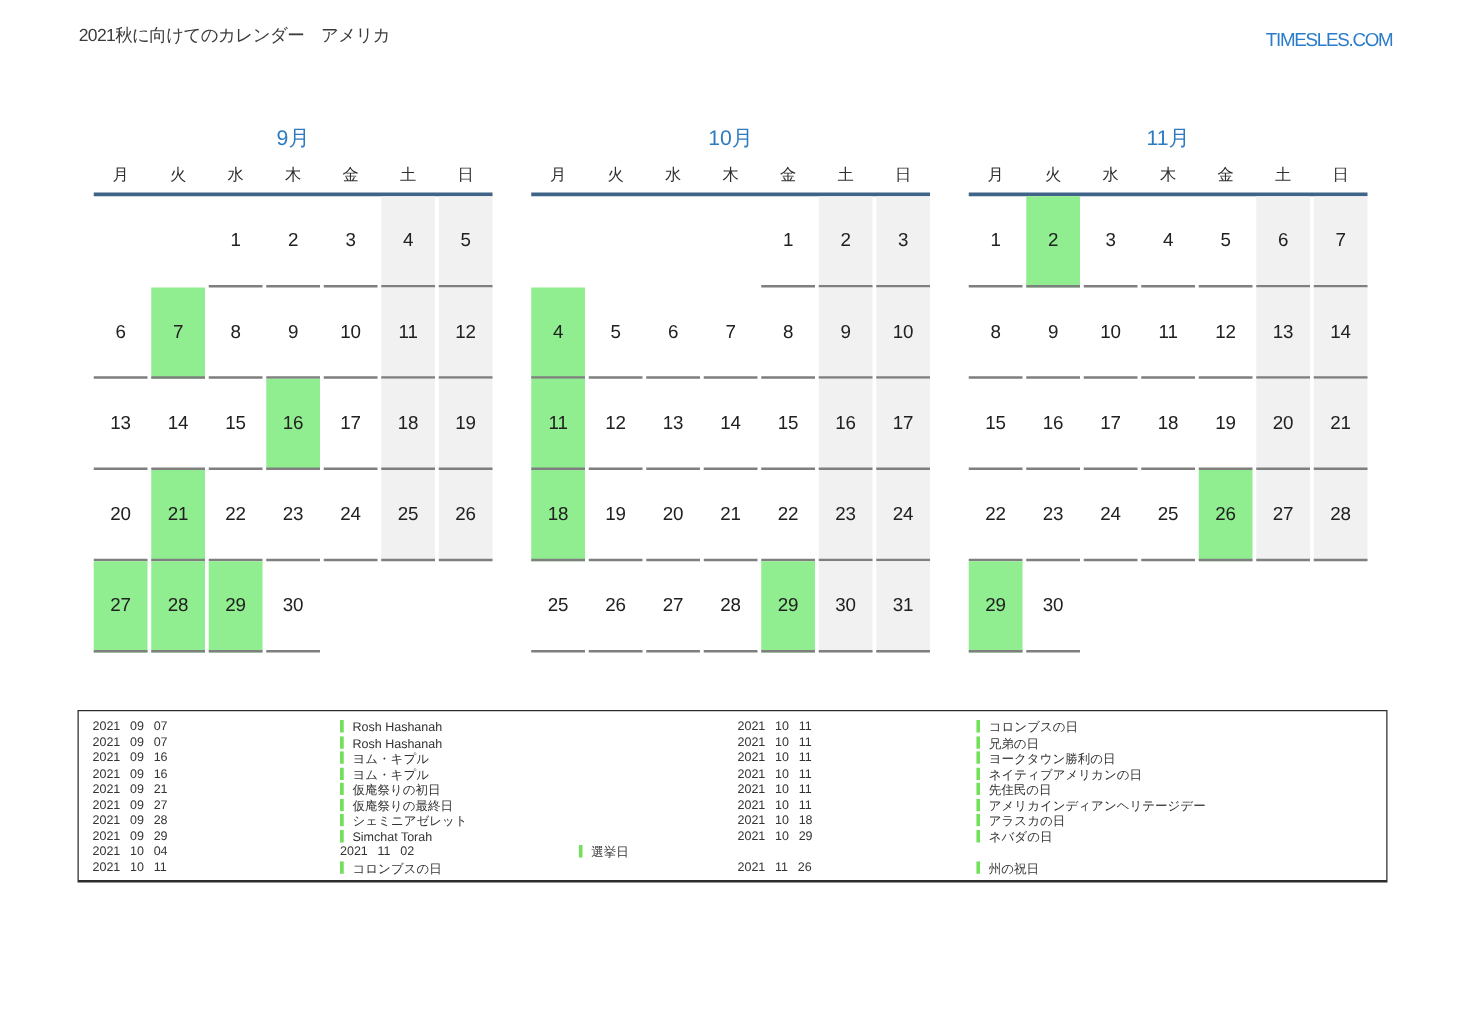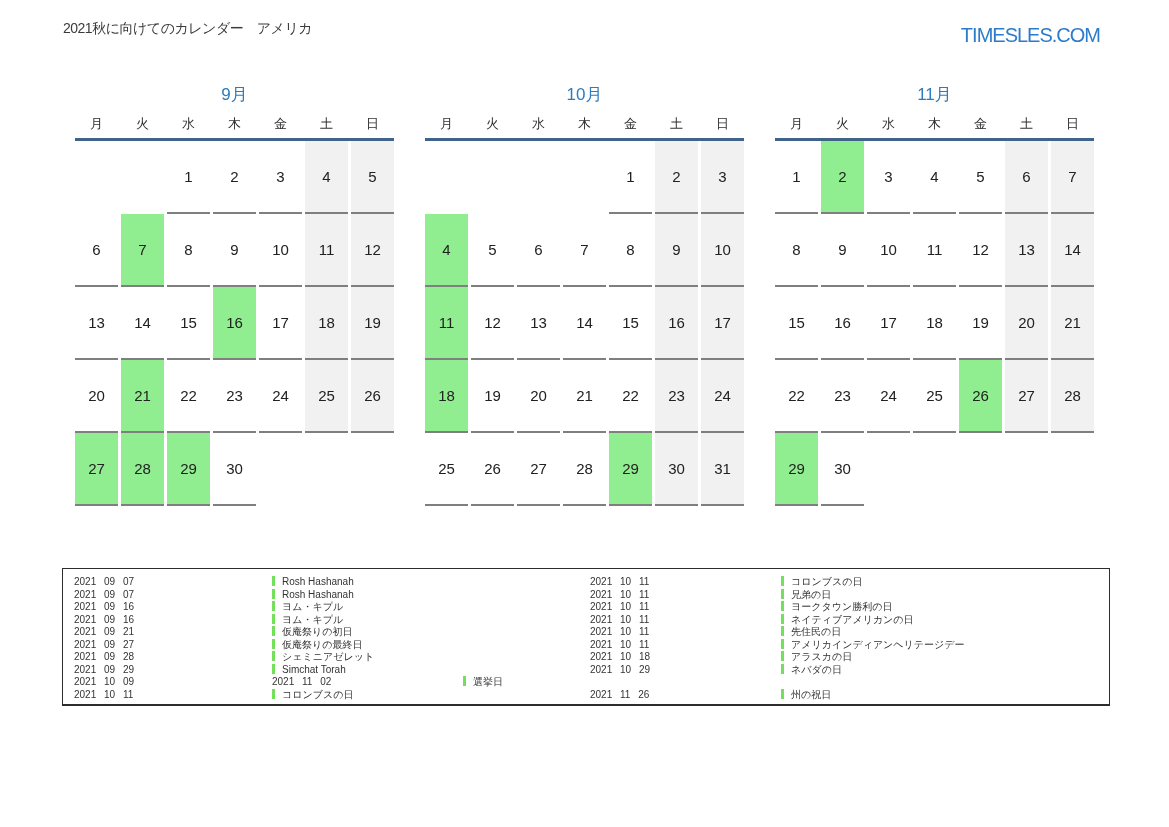--- a/index.html
+++ b/index.html
@@ -18,29 +18,29 @@
     width:1169px;height:827px;background:#ffffff;position:relative;
     font-family:"Liberation Sans","DejaVu Sans",sans-serif;
     overflow:hidden;
   }
   .page-title{
     position:absolute;left:63px;top:20px;margin:0;
     font-size:14px;font-weight:normal;color:var(--text-dark);
     letter-spacing:-0.5px;
   }
   .logo{
-    position:absolute;right:69px;top:24px;
-    font-size:20px;color:var(--logo-blue);text-decoration:none;
+    position:absolute;right:55px;top:24px;
+    font-size:15px;color:var(--logo-blue);text-decoration:none;
     letter-spacing:-1px;cursor:pointer;
   }
   .calendars{
     position:absolute;left:75px;top:84px;width:1019px;
     display:flex;gap:31px;
   }
-  .calendar{width:319px;}
+  .calendar{width:319px;margin-top:16px;}
   .month-title{
     text-align:center;font-size:17px;color:var(--month-blue);
     height:27px;line-height:22px;
   }
   .weekdays{
     display:grid;grid-template-columns:repeat(7,1fr);column-gap:3px;
     height:30px;border-bottom:3px solid var(--rule-blue);
   }
   .weekdays span{
     text-align:center;font-size:13px;color:#2f2f2f;line-height:26px;
@@ -277,21 +277,21 @@
       <span class="ldate c3">2021 10 18</span>
       <span class="lname c4"><i class="bar"></i><span>アラスカの日</span></span>
     </div>
     <div class="lrow">
       <span class="ldate c1">2021 09 29</span>
       <span class="lname c2"><i class="bar"></i><span>Simchat Torah</span></span>
       <span class="ldate c3">2021 10 29</span>
       <span class="lname c4"><i class="bar"></i><span>ネバダの日</span></span>
     </div>
     <div class="lrow">
-      <span class="ldate c1">2021 10 09</span>
+      <span class="ldate c1">2021 10 04</span>
       <span class="ldate c3">2021 11 02</span>
       <span class="lname c4"><i class="bar"></i><span>選挙日</span></span>
     </div>
     <div class="lrow">
       <span class="ldate c1">2021 10 11</span>
       <span class="lname c2"><i class="bar"></i><span>コロンブスの日</span></span>
       <span class="ldate c3">2021 11 26</span>
       <span class="lname c4"><i class="bar"></i><span>州の祝日</span></span>
     </div>
   </div>

